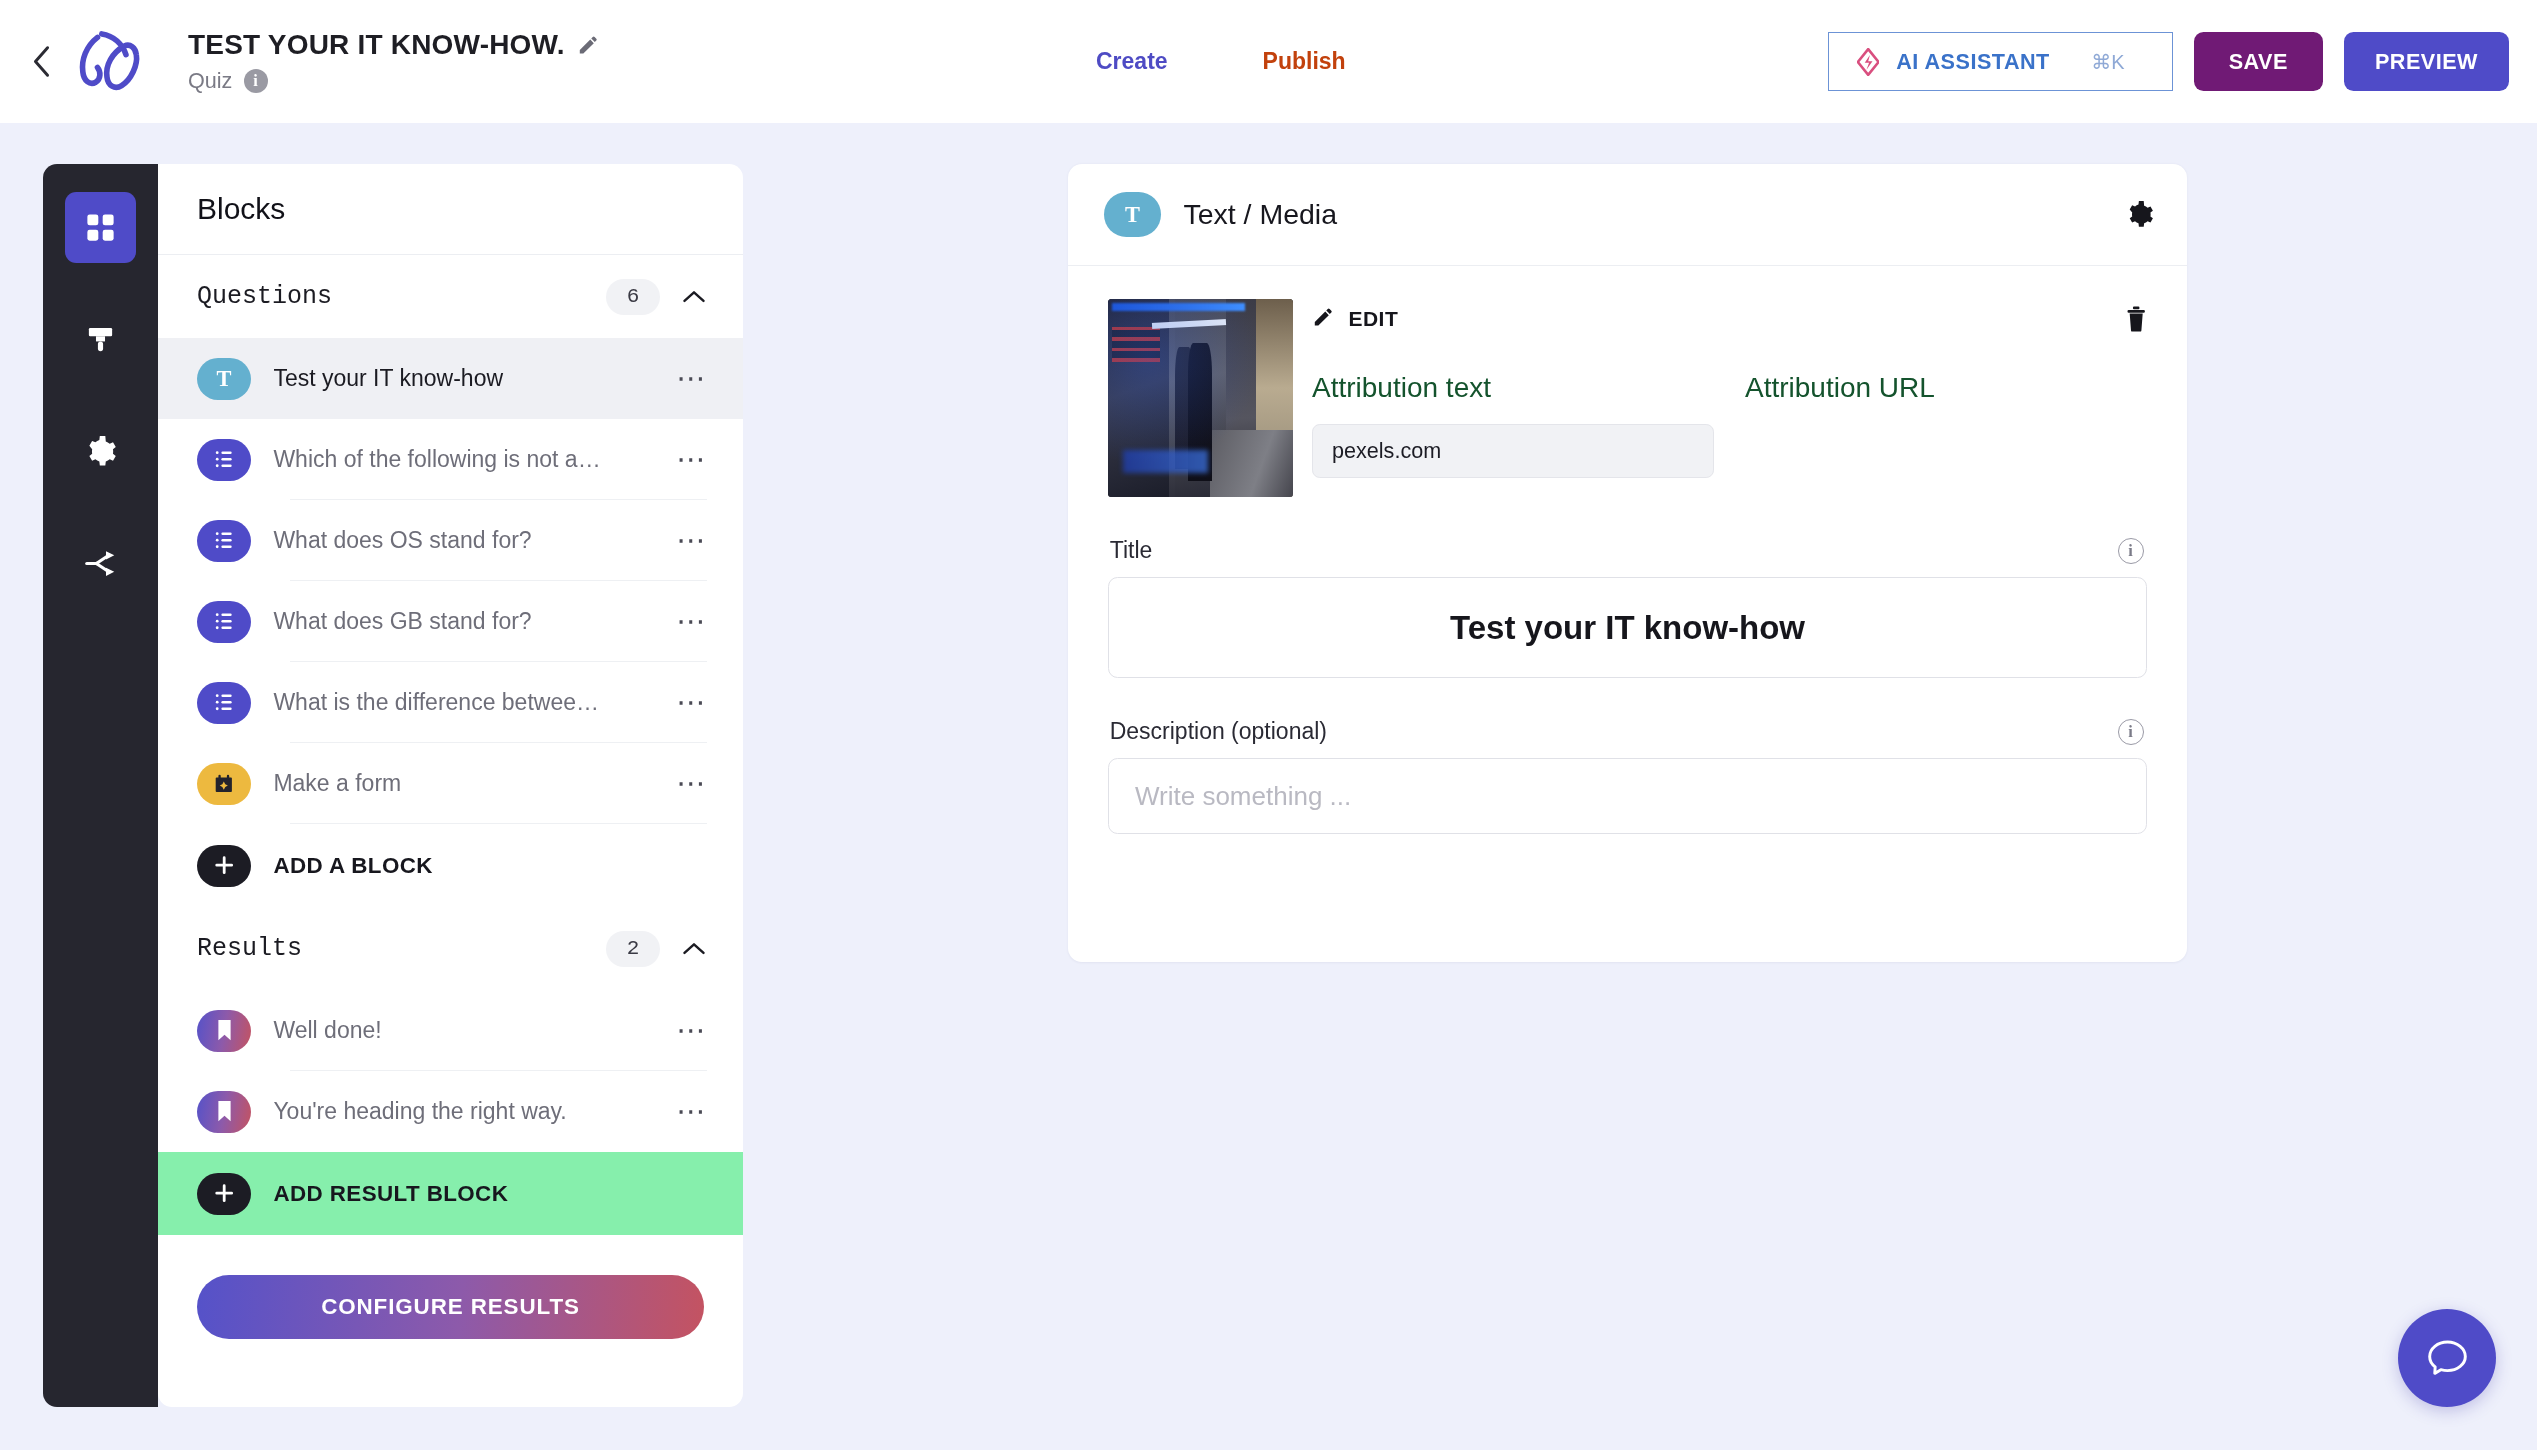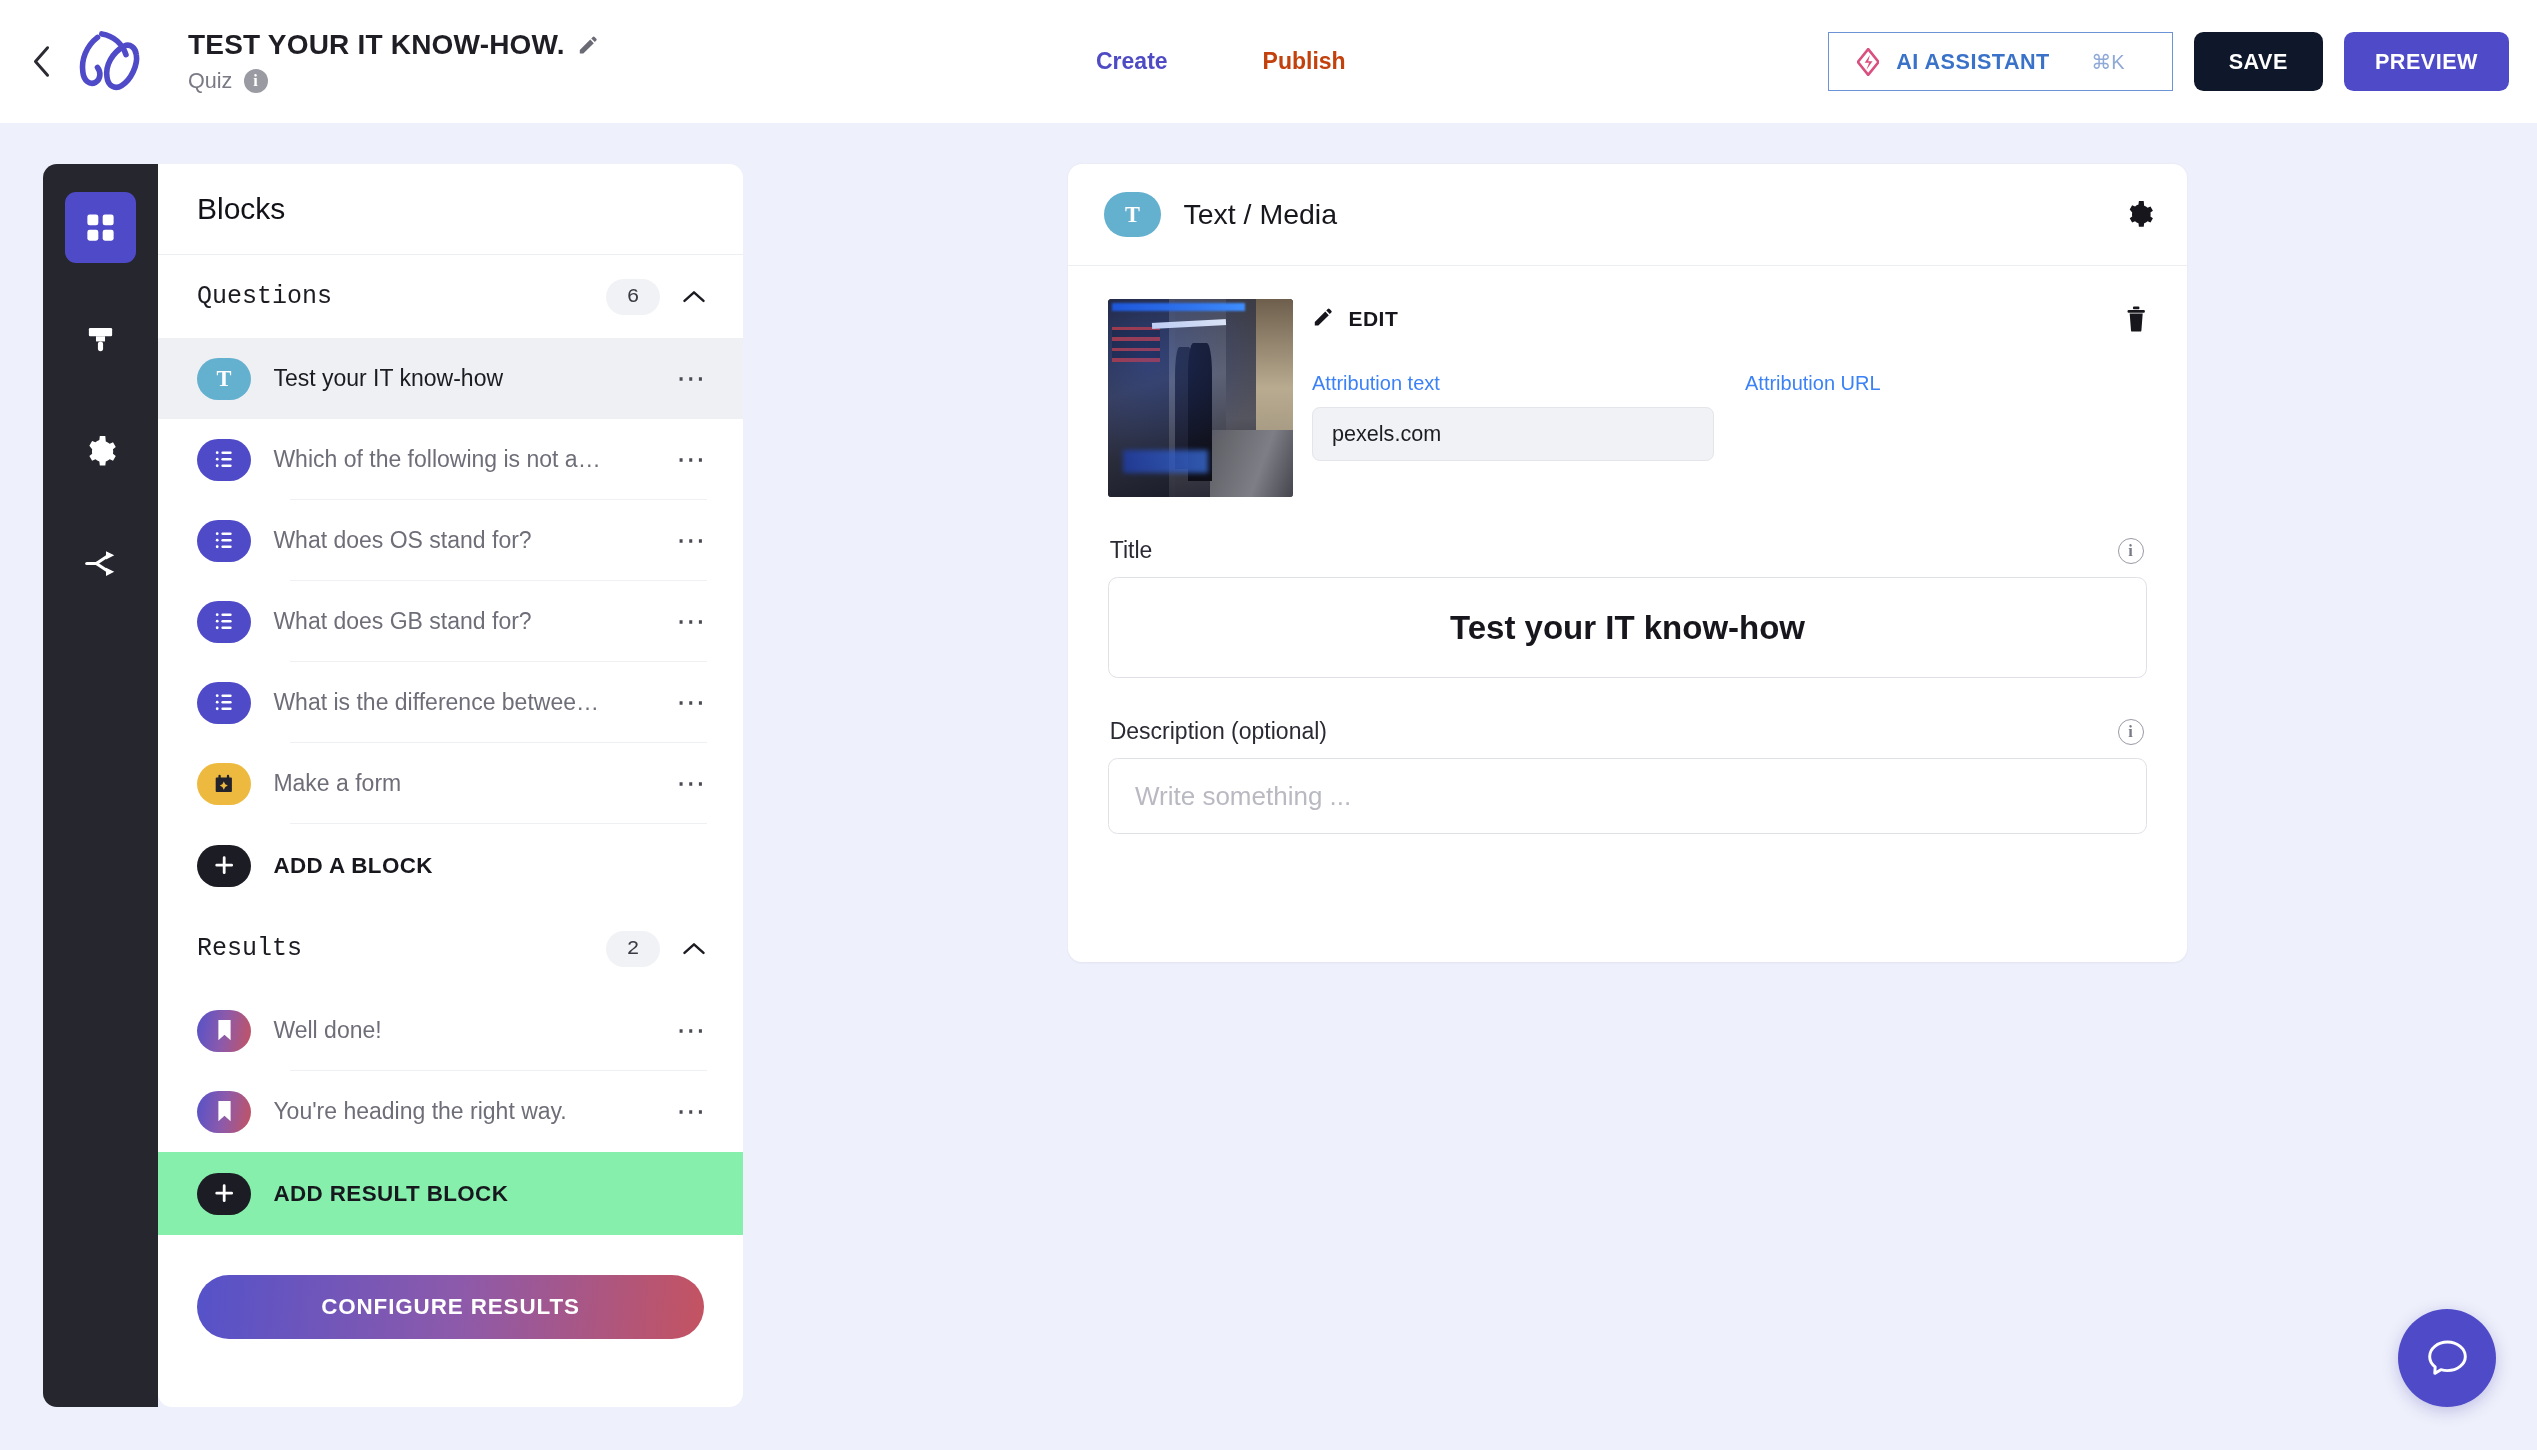--- a/index.html
+++ b/index.html
@@ -48,21 +48,21 @@
   }
   .ai-btn {
     height: 59px; min-width: 345px; border: 1.4px solid #6c93d6; border-radius: 0;
     background: #fff; display: flex; align-items: center; gap: 15.5px;
     padding: 0 26px; cursor: pointer;
   }
   .ai-diamond { width: 26px; height: 29px; display:flex; align-items:center;justify-content:center;}
   .ai-label { font-size: 21.6px; font-weight: 700; color: #3a72c9; letter-spacing: 0.5px; }
   .ai-kbd { font-size: 20px; color: #8fa9d6; margin-left: 26px; }
   .save-btn {
-    height: 59px; padding: 0 35px; border-radius: 9.5px; background: #0f172a;
+    height: 59px; padding: 0 35px; border-radius: 9.5px; background: #701a75;
     color: #fff; font-size: 21.6px; font-weight: 700; letter-spacing: 0.5px;
     display: flex; align-items: center; justify-content: center; cursor: pointer; border: none;
   }
   .preview-btn {
     height: 59px; padding: 0 31px; border-radius: 9.5px; background: #4f4bc8;
     color: #fff; font-size: 21.6px; font-weight: 700; letter-spacing: 0.5px;
     display: flex; align-items: center; justify-content: center; cursor: pointer; border: none;
   }
 
   
@@ -195,21 +195,21 @@
     background: radial-gradient(ellipse at 22% 30%, rgba(40,90,230,.30), transparent 55%);}
 
   .media-right { flex: 1; }
   .media-actions { display: flex; align-items: center; justify-content: space-between; height: 40px; }
   .edit-link { display: flex; align-items: center; gap: 14px; cursor: pointer; }
   .edit-link span.lbl { font-size: 21px; font-weight: 700; color: #16161c; letter-spacing: 0.5px; }
   .trash-btn { color: #16161c; cursor: pointer; display:flex; align-items:center;}
 
   .attr-grid { display: flex; gap: 31px; margin-top: 33px; }
   .attr-col { flex: 1; }
-  .attr-label { font-size: 20px; color: #3b82f6; margin-bottom: 12px; }
+  .attr-label { font-size: 28px; color: #14532d; margin-bottom: 20px; }
   .attr-input {
     width: 100%; height: 54px; border-radius: 7.8px; background: #f1f2f5;
     border: 0.9px solid #e4e5ea; padding: 0 19px; font-size: 21.6px; color: #1c1c24;
     font-family: "Liberation Sans", sans-serif; outline: none; overflow: hidden;
     white-space: nowrap; text-overflow: clip; display:flex; align-items:center;
   }
 
   .field-block { margin-top: 40px; }
   .field-head { display: flex; align-items: center; justify-content: space-between; padding: 0 3.5px 0 1.7px; }
   .field-label { font-size: 23px; color: #2a2a34; }

